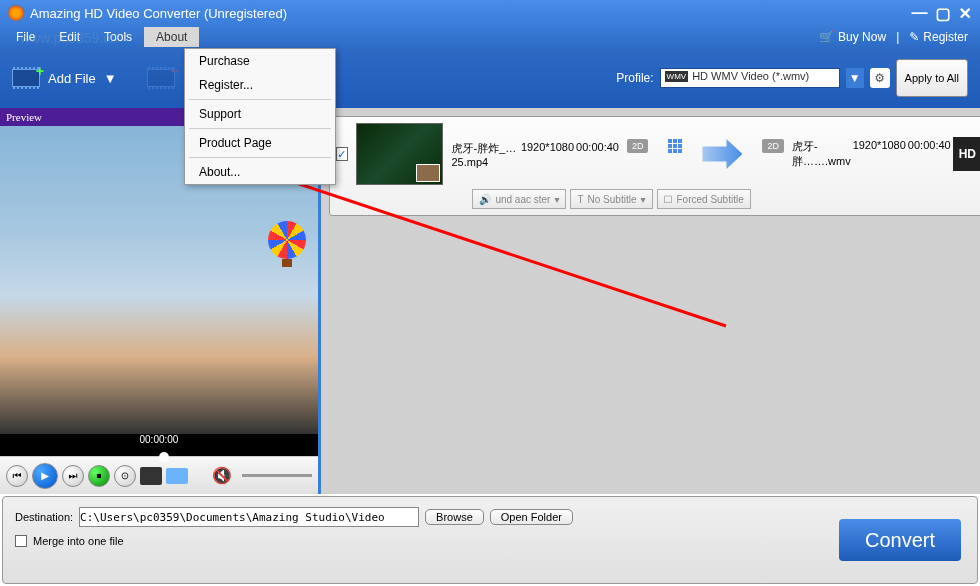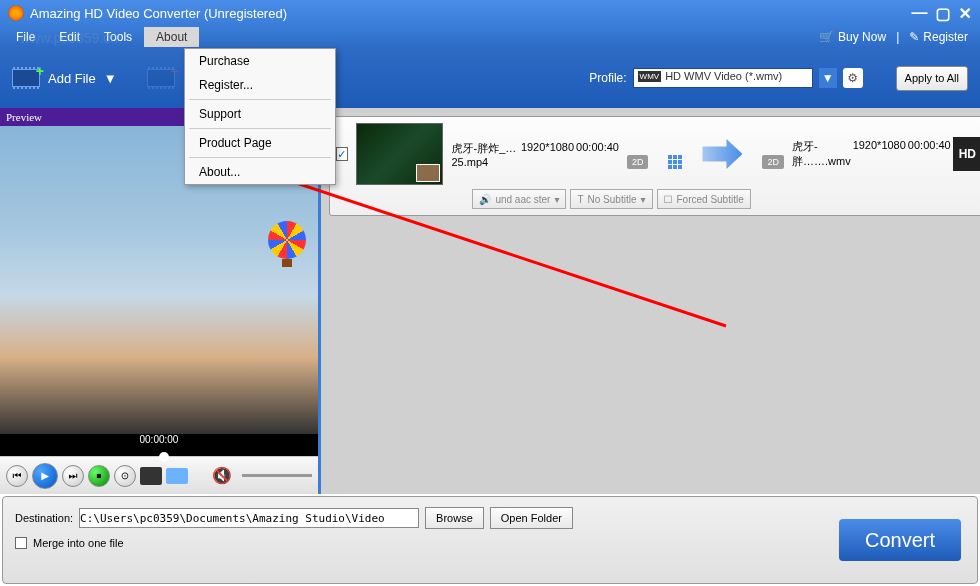--- a/index.html
+++ b/index.html
@@ -25,21 +25,21 @@
 .tool-icon .film::before, .tool-icon .film::after { content: ''; position: absolute; width: 100%; height: 3px; background: repeating-linear-gradient(90deg, #6ba3e8 0 2px, transparent 2px 4px); }
 .tool-icon .film::before { top: -3px; }
 .tool-icon .film::after { bottom: -3px; }
 .tool-icon .plus { position: absolute; right: -4px; top: -4px; color: #4dff4d; font-size: 14px; font-weight: bold; }
 .tool-icon .minus { position: absolute; right: -4px; top: -4px; color: #ff4d4d; font-size: 14px; font-weight: bold; }
 
 .toolbar-right { margin-left: auto; display: flex; align-items: center; gap: 6px; color: #fff; font-size: 12px; }
 .profile-select { width: 180px; height: 20px; background: #fff; color: #333; font-family: monospace; font-size: 11px; padding: 5px 4px; display: flex; align-items: flex-end; border: 1px solid #1a4a95; }
 .profile-arrow { width: 18px; height: 20px; background: #3a7dd8; display: flex; align-items: center; justify-content: center; color: #fff; cursor: pointer; }
 .gear-btn { width: 20px; height: 20px; background: #fff; border-radius: 3px; display: flex; align-items: center; justify-content: center; cursor: pointer; color: #555; }
-.apply-btn { height: 25px; padding: 0 8px; background: linear-gradient(#fdfdfd, #e8e8e8); border: 1px solid #888; border-radius: 3px; font-size: 11px; cursor: pointer; margin-left: 27px; }
+.apply-btn { height: 38px; padding: 0 8px; background: linear-gradient(#fdfdfd, #e8e8e8); border: 1px solid #888; border-radius: 3px; font-size: 11px; cursor: pointer; }
 
 .content { display: flex; height: 386px; }
 .preview-panel { width: 365px; background: #000; display: flex; flex-direction: column; border-right: 3px solid #3a7dd8; }
 .preview-header { height: 18px; background: #4c1d95; color: #fff; font-size: 11px; padding: 0 6px; display: flex; align-items: center; font-family: Liberation Serif, serif; }
 .preview-video { flex: 1; background: linear-gradient(180deg, #87b5d8 0%, #a8c8e0 35%, #c5d8e8 55%, #d8b088 75%, #333 100%); position: relative; overflow: hidden; }
 .balloon { position: absolute; width: 38px; height: 48px; left: 268px; top: 95px; }
 .balloon-top { width: 38px; height: 38px; border-radius: 50%; background: repeating-conic-gradient(#ff3333 0 30deg, #ffcc00 30deg 60deg, #3366ff 60deg 90deg); }
 .balloon-basket { width: 10px; height: 8px; background: #8b4513; margin: 0 auto; }
 
 .timeline { height: 22px; background: #000; display: flex; align-items: center; padding: 0 8px; gap: 10px; color: #fff; font-size: 10px; flex-direction: column; }
@@ -54,39 +54,39 @@
 .ctrl-folder { width: 22px; height: 16px; background: #6bb3ff; border-radius: 2px; }
 .vol-slider { width: 70px; height: 3px; background: #999; margin-left: 6px; }
 
 .main-area { flex: 1; background: #d0d0d0; padding: 8px; position: relative; }
 .file-item { background: linear-gradient(#fdfdfd, #f0f0f0); border: 1px solid #999; border-radius: 3px; padding: 6px; display: flex; flex-direction: column; gap: 4px; }
 .file-row1 { display: flex; align-items: center; gap: 8px; }
 .checkbox { width: 14px; height: 14px; border: 1px solid #666; background: #fff; display: flex; align-items: center; justify-content: center; font-size: 11px; color: #0066cc; }
 .thumb { width: 105px; height: 62px; background: linear-gradient(135deg, #0a2a0a, #1a4a2a, #0a2a0a); position: relative; border: 1px solid #666; }
 .thumb-inset { position: absolute; right: 2px; bottom: 2px; width: 24px; height: 18px; background: #8b6b4a; border: 1px solid #fff; }
 .file-info { display: flex; flex-direction: row; font-size: 11px; gap: 2px; min-width: 115px; }
-.arrow-block { display: flex; align-items: flex-end; gap: 20px; }
+.arrow-block { display: flex; align-items: flex-start; gap: 20px; }
 .badge-2d { padding: 2px 5px; background: #999; color: #fff; font-size: 9px; border-radius: 2px; }
 .grid-icon { display: grid; grid-template-columns: repeat(3, 4px); gap: 1px; }
 .grid-icon span { width: 4px; height: 4px; background: #4a8de8; }
 .big-arrow { width: 40px; height: 30px; background: linear-gradient(90deg, #a8c8f0, #4a8de8); clip-path: polygon(0 25%, 60% 25%, 60% 0, 100% 50%, 60% 100%, 60% 75%, 0 75%); }
 .hd-box { width: 34px; height: 34px; background: #222; color: #fff; display: flex; align-items: center; justify-content: center; font-size: 12px; font-weight: bold; }
 .file-row2 { display: flex; gap: 4px; margin-left: 136px; }
 .sub-btn { height: 20px; padding: 0 6px; background: linear-gradient(#fafafa, #e8e8e8); border: 1px solid #aaa; font-size: 10px; display: flex; align-items: center; gap: 4px; color: #888; }
 
 .red-arrow { position: absolute; pointer-events: none; }
 
 .dropdown { position: absolute; left: 184px; top: 48px; width: 152px; background: #f8f8f8; border: 1px solid #999; box-shadow: 2px 2px 6px rgba(0,0,0,0.3); z-index: 100; }
 .dd-item { padding: 5px 14px; font-size: 12px; cursor: pointer; }
 .dd-sep { height: 1px; background: #ccc; margin: 2px 4px; }
 
 .bottom-panel { height: 88px; background: linear-gradient(#f0f0f0, #e0e0e0); border: 1px solid #999; border-radius: 4px; margin: 2px; padding: 10px 12px; display: flex; flex-direction: column; gap: 8px; position: relative; }
 .dest-row { display: flex; align-items: center; gap: 6px; font-size: 11px; }
 .dest-input { flex: 0 0 340px; height: 20px; border: 1px solid #888; background: #fff; padding: 0 0; font-family: monospace; font-size: 11px; }
-.dest-btn { height: 22px; padding: 0 10px; background: linear-gradient(#fdfdfd, #e8e8e8); border: 1px solid #888; border-radius: 0; font-size: 11px; cursor: pointer; }
+.dest-btn { height: 16px; padding: 0 10px; background: linear-gradient(#fdfdfd, #e8e8e8); border: 1px solid #888; border-radius: 5px; font-size: 11px; cursor: pointer; }
 .merge-row { display: flex; align-items: center; gap: 6px; font-size: 11px; }
 .convert-btn { position: absolute; right: 16px; top: 22px; width: 122px; height: 42px; background: linear-gradient(#4a8de8, #1e5bb8); color: #fff; font-size: 20px; border: none; border-radius: 4px; cursor: pointer; }
 
 .watermark { position: absolute; left: 20px; top: 30px; color: rgba(100,150,200,0.4); font-size: 14px; pointer-events: none; z-index: 200; }
 </style>
 </head>
 <body>
 
 <div class="titlebar">
   <div class="titlebar-icon"></div>

